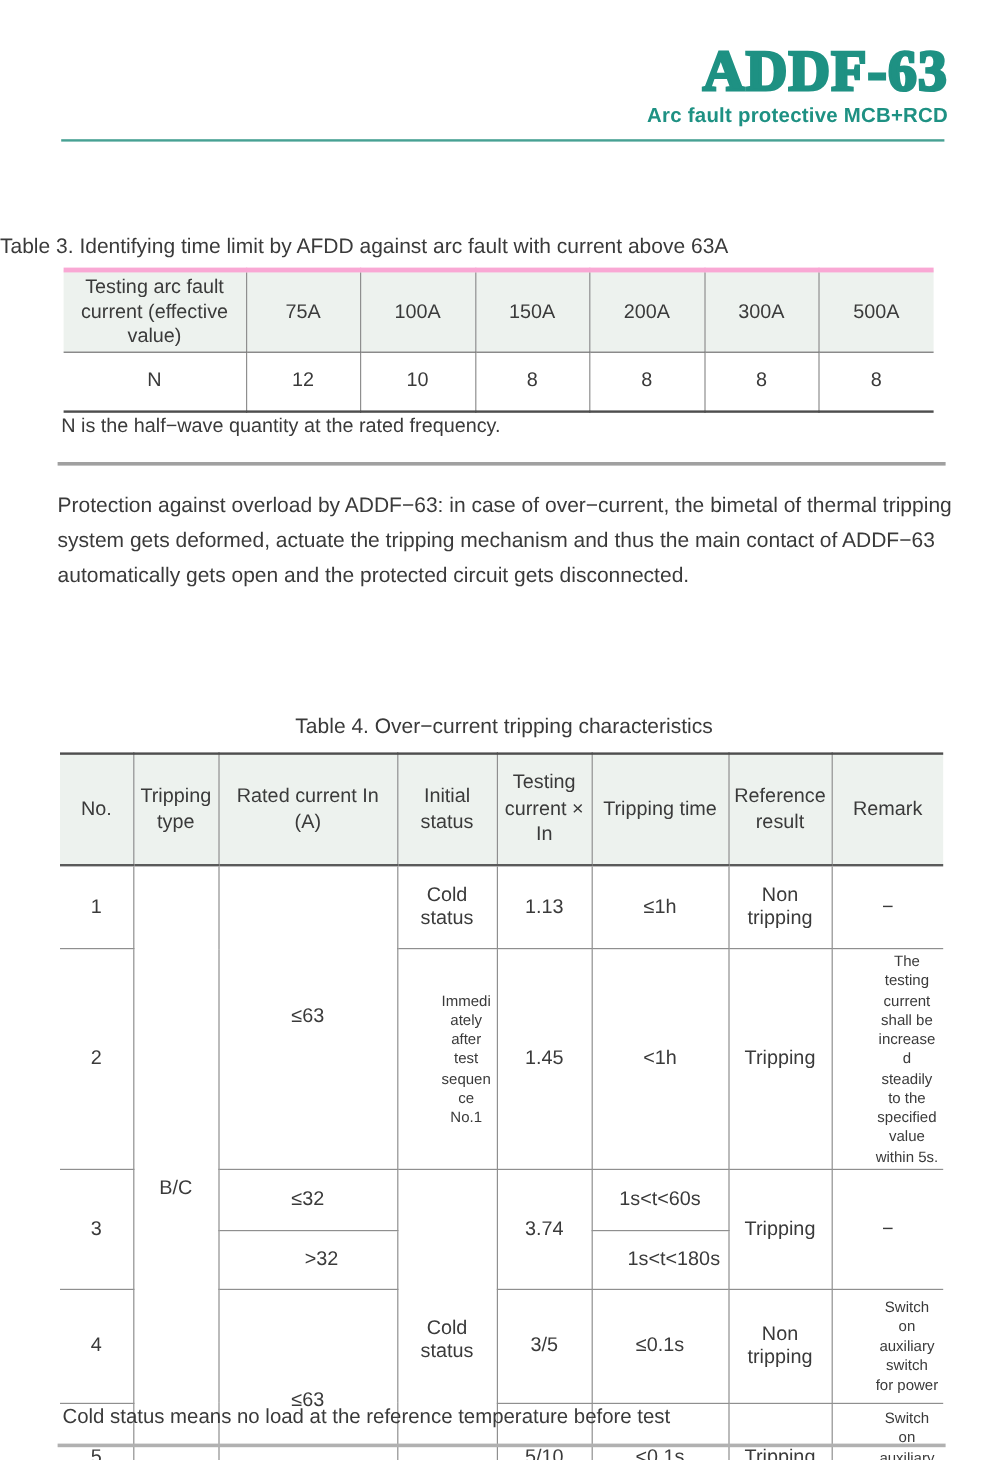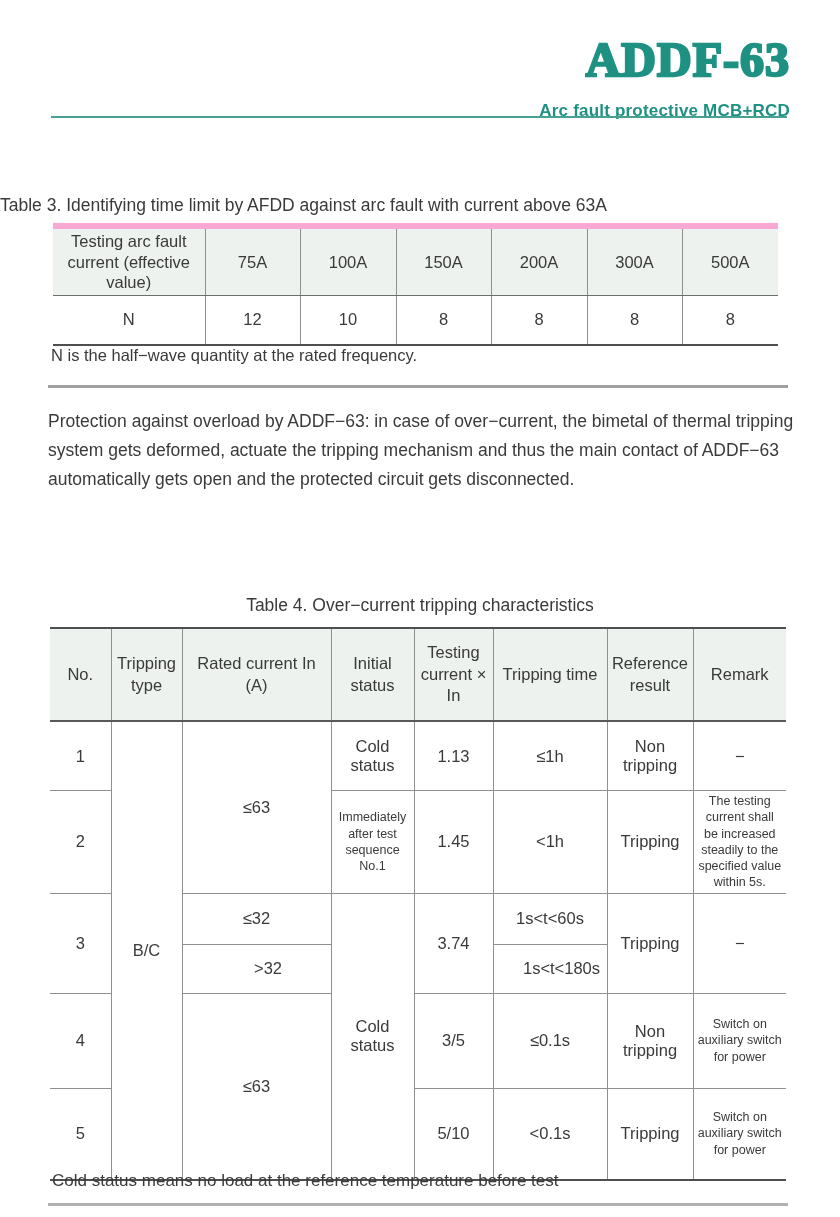--- a/index.html
+++ b/index.html
@@ -7,21 +7,21 @@
     position:relative; width:840px; height:1217px; background:#ffffff;
     font-family:"Liberation Sans", sans-serif; color:#3a3a3a; overflow:hidden;
   }
 
   
   .logo { position:absolute; top:36px; right:50px; text-align:right; color:#1e9183; }
   .logo-title {
     font-family:Liberation Serif, serif; font-weight:bold; font-size:48px;
     line-height:1.0; letter-spacing:1px; -webkit-text-stroke:2.5px #1e9183;
   }
-  .logo-subtitle { font-size:17px; font-weight:bold; margin-top:17px; letter-spacing:0.2px; }
+  .logo-subtitle { font-size:17px; font-weight:bold; margin-top:3px; letter-spacing:0.2px; }
   .rule-teal { position:absolute; left:51px; top:116px; width:736px; height:2px; background:#47a193; }
 
   
   .rule-grey1 { position:absolute; left:48px; top:385px; width:740px; height:3px; background:#a0a0a0; }
   .rule-grey2 { position:absolute; left:48px; top:1203px; width:740px; height:3px; background:#b1b1b1; }
 
   
   .t3-title { position:absolute; top:195px; left:0; width:100%; text-align:left; font-size:17.5px; }
   .t3-note  { position:absolute; top:346px; left:51px; font-size:16.5px; }
   .para  { position:absolute; left:48px; top:407px; width:746px; font-size:17.5px; line-height:29px; }
@@ -34,40 +34,40 @@
   th, td {
     border:1px solid #8f8f8f; text-align:center; vertical-align:middle;
     font-weight:normal; font-size:16.5px; padding:2px 4px; color:#3a3a3a;
     word-wrap:break-word;
   }
   thead th { background:#edf2ee; }
 
   
   .tbl3 {
     position:absolute; top:223px; left:53px; width:725px;
-    border-top:6px solid #f9a8d4; border-bottom:2px solid #4e4e4e;
+    border-top:4px solid #f9a8d4; border-bottom:2px solid #4e4e4e;
     border-left-style:hidden; border-right-style:hidden;
   }
   .tbl3 thead th { height:56px; border-bottom:1.5px solid #6e6e6e; line-height:1.25; }
   .tbl3 tbody td { height:44px; }
 
   
   .tbl4 {
     position:absolute; top:627px; left:50px; width:736px;
     border-top:2px solid #4e4e4e; border-bottom:2px solid #4e4e4e;
     border-left-style:hidden; border-right-style:hidden;
   }
   .tbl4 thead th { height:87px; border-bottom:2px solid #5a5a5a; line-height:1.3; }
   .tbl4 tr.r1  td { height:64px; }
   .tbl4 tr.r2  td { height:87px; }
   .tbl4 tr.r3a td { height:46px; }
   .tbl4 tr.r3b td { height:44px;padding-left:27px; }
   .tbl4 tr.r4  td { height:90px; }
   .tbl4 tr.r5  td { height:86px; }
-  .tbl4 td.small { font-size:12.5px; line-height:1.3; }
+  .tbl4 td.small { font-size:12.5px; line-height:1.3;padding-left:36px; }
 </style>
 </head>
 <body>
 
 <div class="page">
 
   <div class="logo">
     <div class="logo-title">ADDF-63</div>
     <div class="logo-subtitle">Arc fault protective MCB+RCD</div>
   </div>

